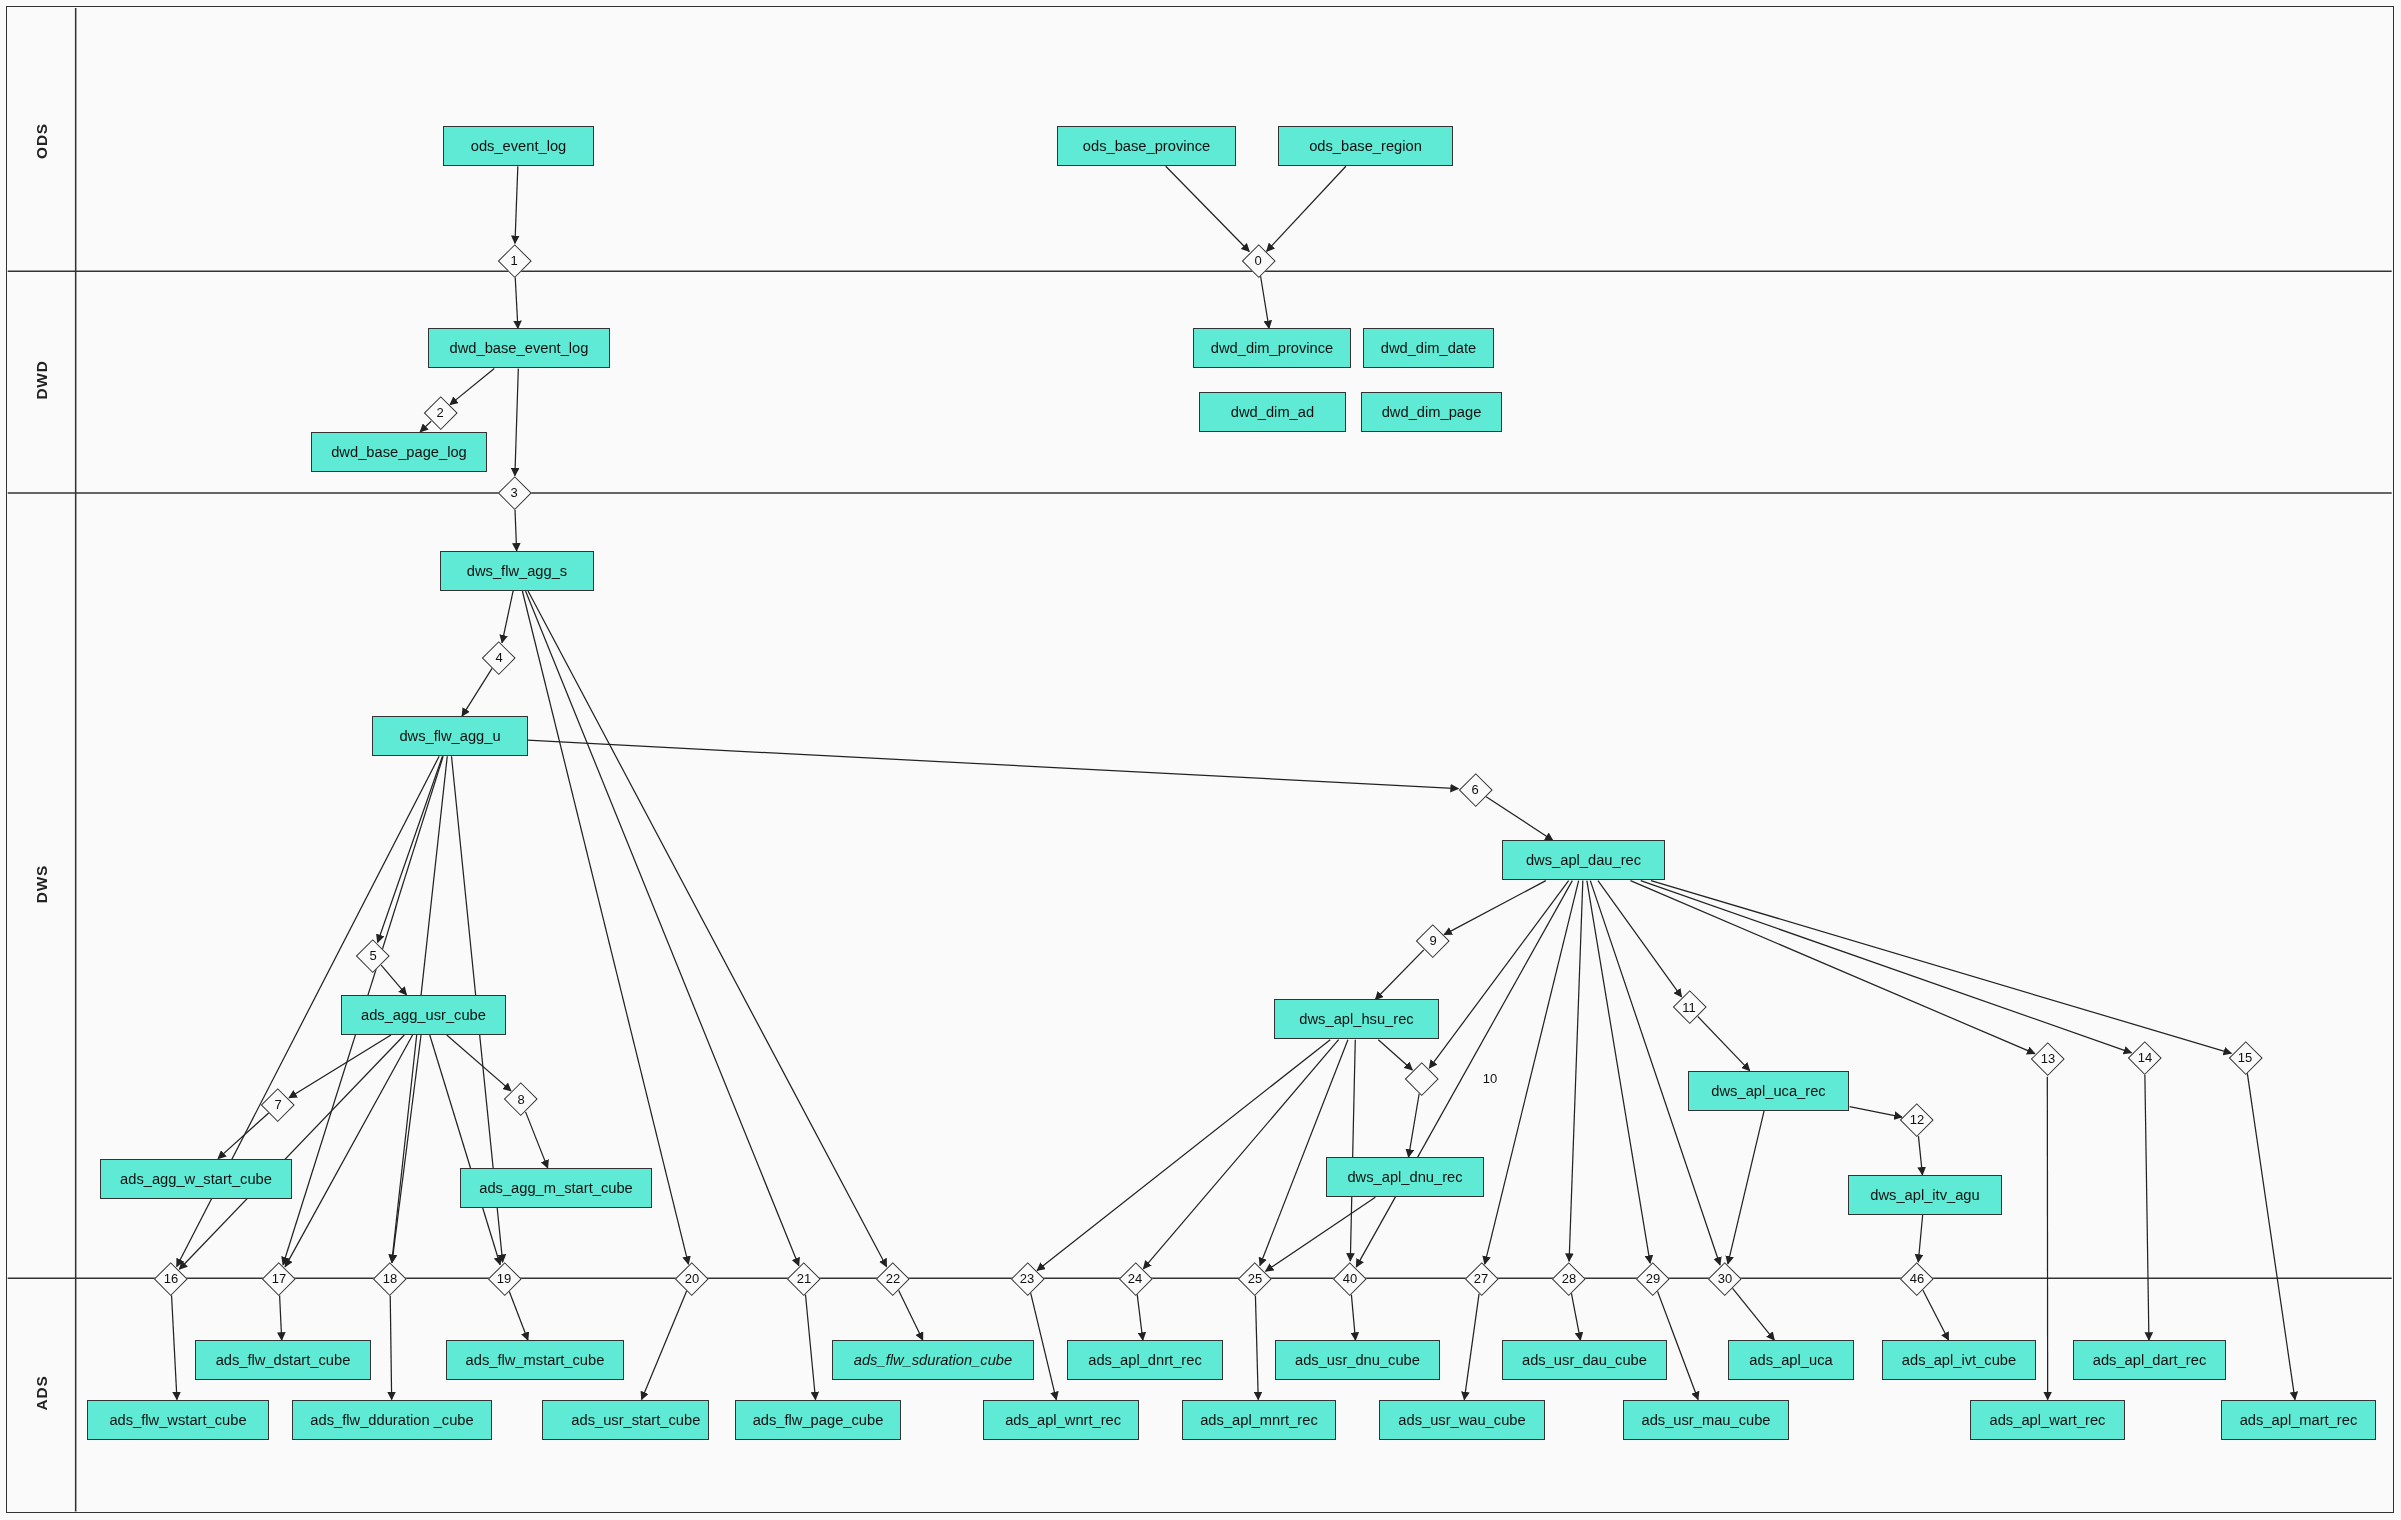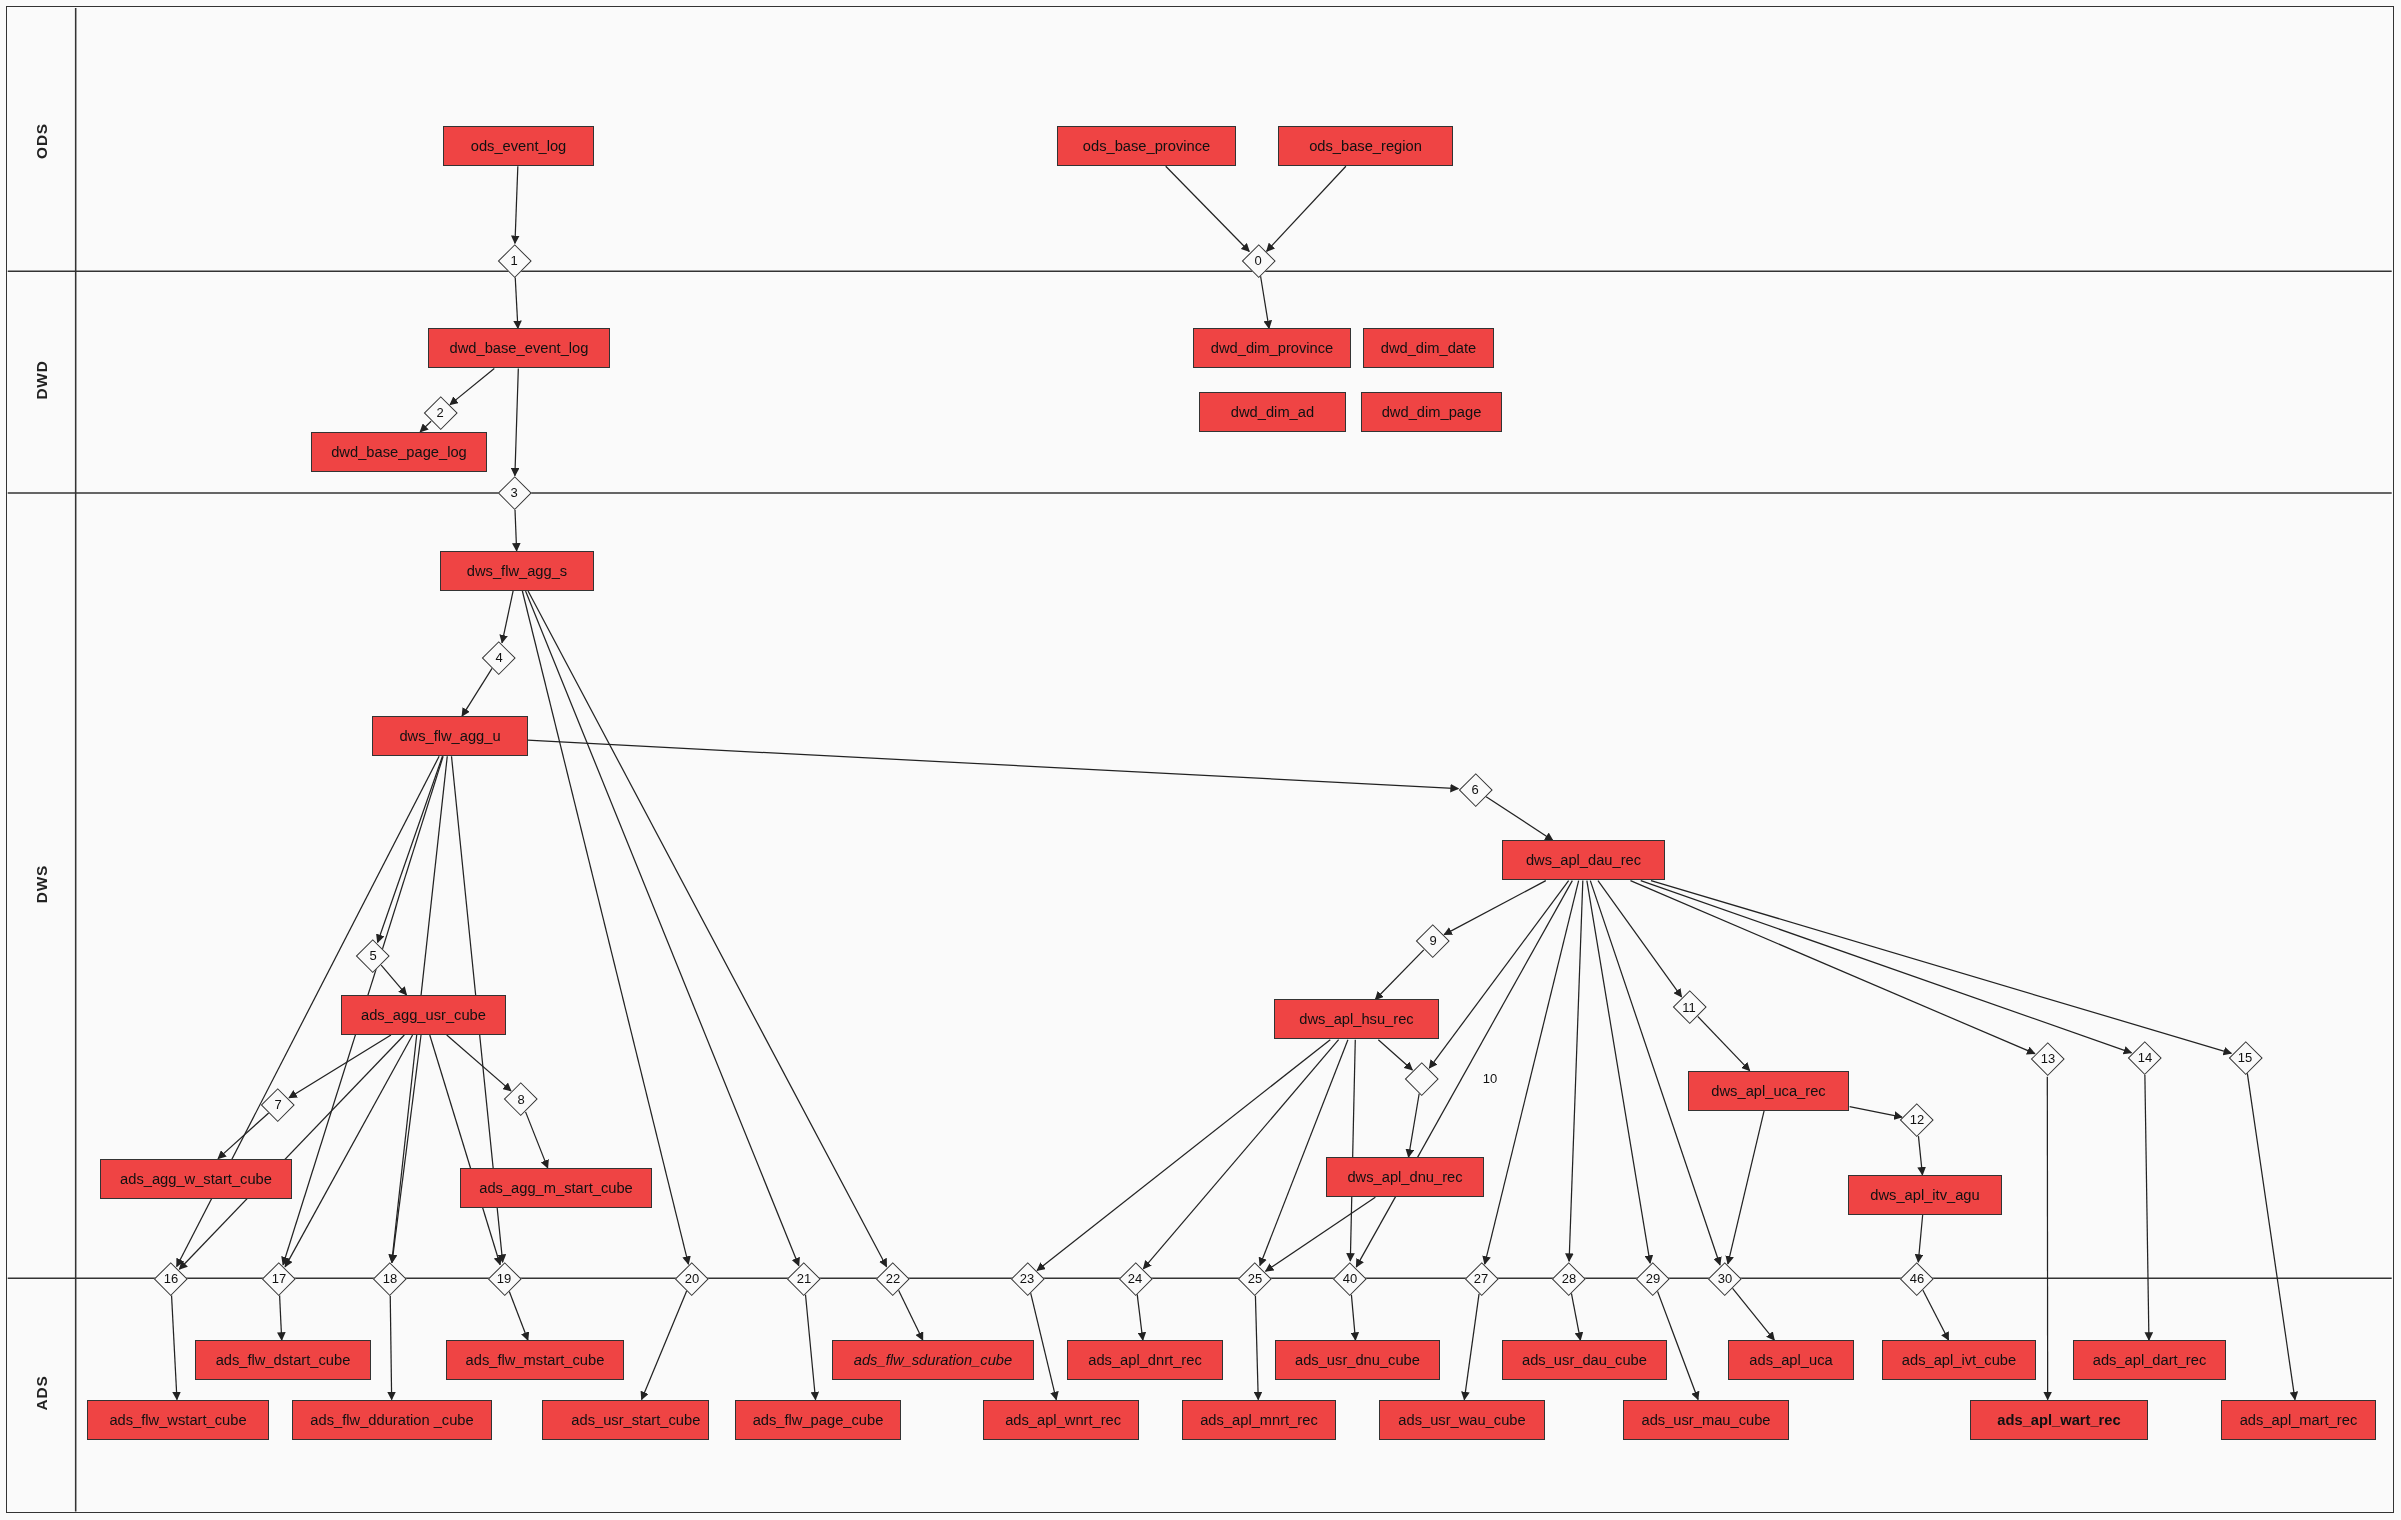--- a/index.html
+++ b/index.html
@@ -41,21 +41,21 @@
     letter-spacing: 0.8px;
     transform: rotate(-90deg);
     transform-origin: center center;
     white-space: nowrap;
     text-align: center;
   }
   .node {
     position: absolute;
     box-sizing: border-box;
     border: 1.2px solid #333333;
-    background: #ef4444;
+    background: #5eead4;
     color: #111111;
     font-size: 14.7px;
     display: flex;
     align-items: center;
     justify-content: center;
     white-space: nowrap;
     padding: 0 7.7px;
   }
   .diamond {
     position: absolute;
@@ -275,21 +275,21 @@
       </div>
       <div class="node" style="left: 1182px; top: 1400px; width: 154px; height: 40px;">
         <span>ads_apl_mnrt_rec</span>
       </div>
       <div class="node" style="left: 1379px; top: 1400px; width: 166px; height: 40px;">
         <span>ads_usr_wau_cube</span>
       </div>
       <div class="node" style="left: 1623px; top: 1400px; width: 166px; height: 40px;">
         <span>ads_usr_mau_cube</span>
       </div>
-      <div class="node" style="left: 1970px; top: 1400px; width: 178px; height: 40px; font-weight: bold;">
+      <div class="node" style="left: 1970px; top: 1400px; width: 155px; height: 40px;">
         <span>ads_apl_wart_rec</span>
       </div>
       <div class="node" style="left: 2221px; top: 1400px; width: 155px; height: 40px;">
         <span>ads_apl_mart_rec</span>
       </div>
     </div>
   <div id="junctions-layer">
       <div class="diamond" style="left: 1247px; top: 249px; width: 23.5px; height: 23.5px;"></div>
       <div class="diamond-label" style="left: 1241px; top: 252px; width: 34px; height: 17px;">0</div>
       <div class="diamond" style="left: 503px; top: 249px; width: 23.5px; height: 23.5px;"></div>

